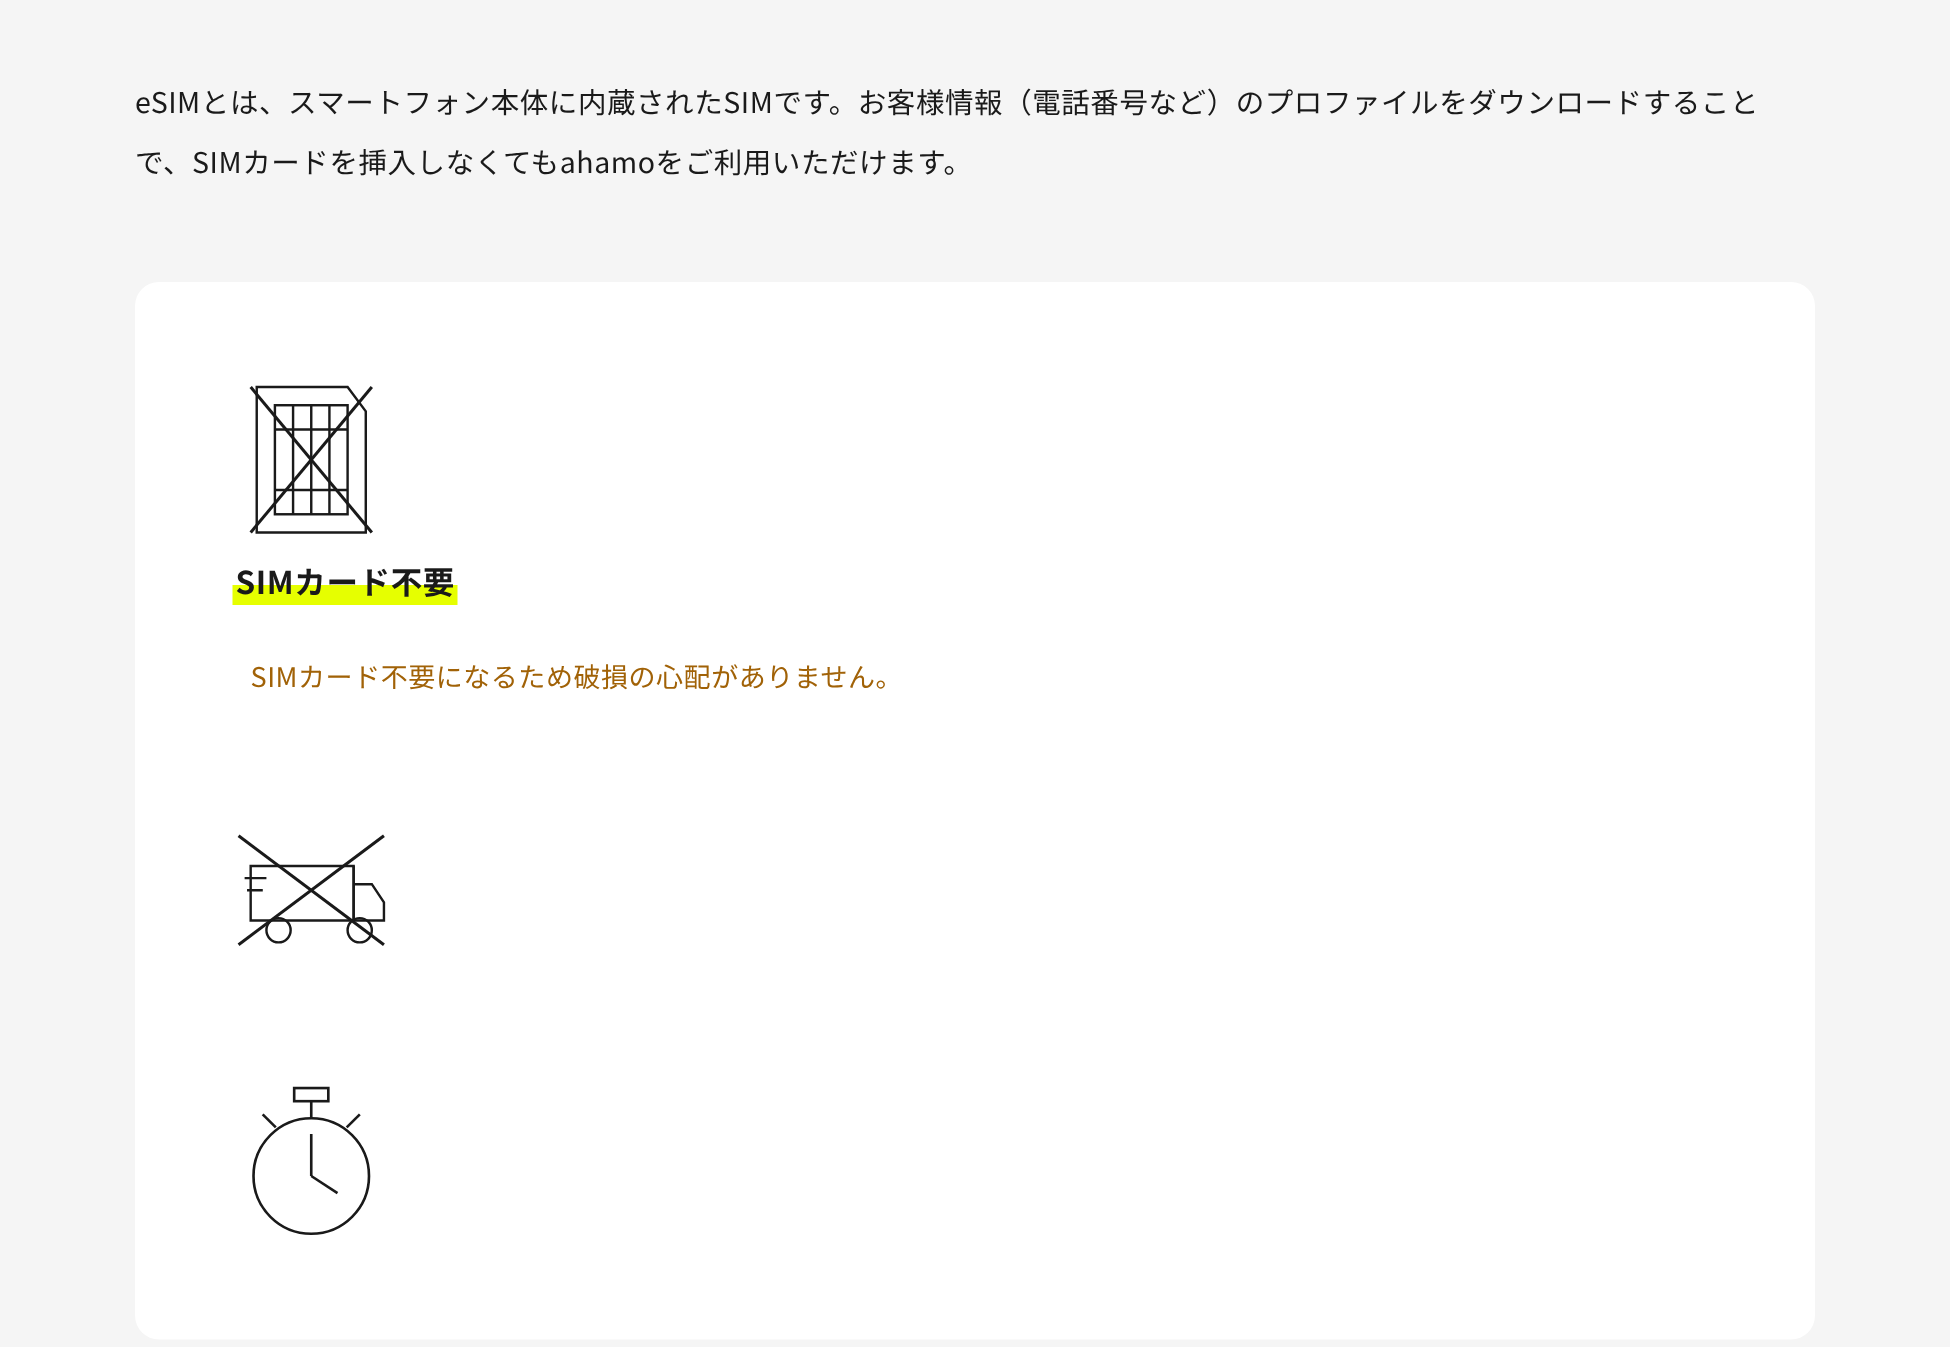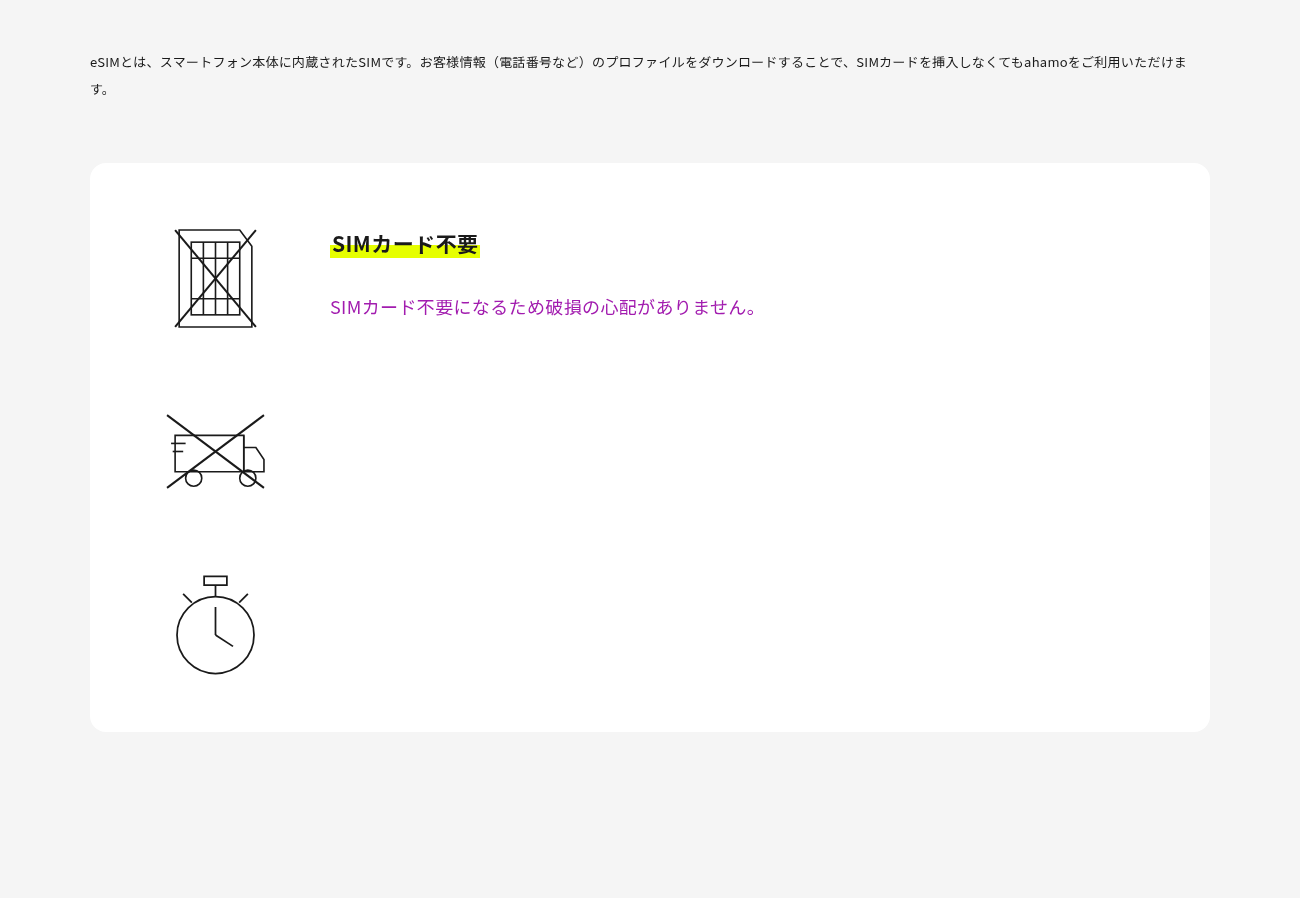--- a/index.html
+++ b/index.html
@@ -10,35 +10,36 @@
     body {
       font-family: -apple-system, BlinkMacSystemFont, "Hiragino Sans", "Hiragino Kaku Gothic ProN", "Noto Sans JP", Meiryo, sans-serif;
       background-color: #f5f5f5;
       min-height: 898px;
       padding: 0;
     }
     .container {
       padding: 48px 90px 40px 90px;
     }
     .intro-text {
-      font-size: 13px;
+      font-size: 19px;
       line-height: 2.1;
       color: #1a1a1a;
       margin-bottom: 60px;
       letter-spacing: 0.02em;
     }
     .feature-card {
       background-color: #ffffff;
       border-radius: 16px;
       padding: 55px 70px 55px 65px;
     }
     .feature-item {
       display: flex;
       align-items: flex-start;
       margin-bottom: 60px;
+      flex-direction: column;
     }
     .feature-item:last-child {
       margin-bottom: 0;
     }
     .feature-icon {
       flex: 0 0 120px;
       display: flex;
       justify-content: center;
       align-items: center;
       margin-right: 55px;
@@ -58,22 +59,23 @@
       font-weight: 700;
       color: #1a1a1a;
       margin-bottom: 28px;
       padding: 2px 2px;
       background: linear-gradient(transparent 55%, #e6ff00 55%, #e6ff00 95%, transparent 95%);
       letter-spacing: 0.02em;
     }
     .feature-description {
       font-size: 18px;
       line-height: 2.05;
-      color: #a21caf;
+      color: #a16207;
       letter-spacing: 0.02em;
+      margin-left: 12px;
     }
   </style>
 </head>
 <body>
 
 <div class="container">
   <p class="intro-text">eSIMとは、スマートフォン本体に内蔵されたSIMです。お客様情報（電話番号など）のプロファイルをダウンロードすることで、SIMカードを挿入しなくてもahamoをご利用いただけます。</p>
 
   <div class="feature-card">
 

